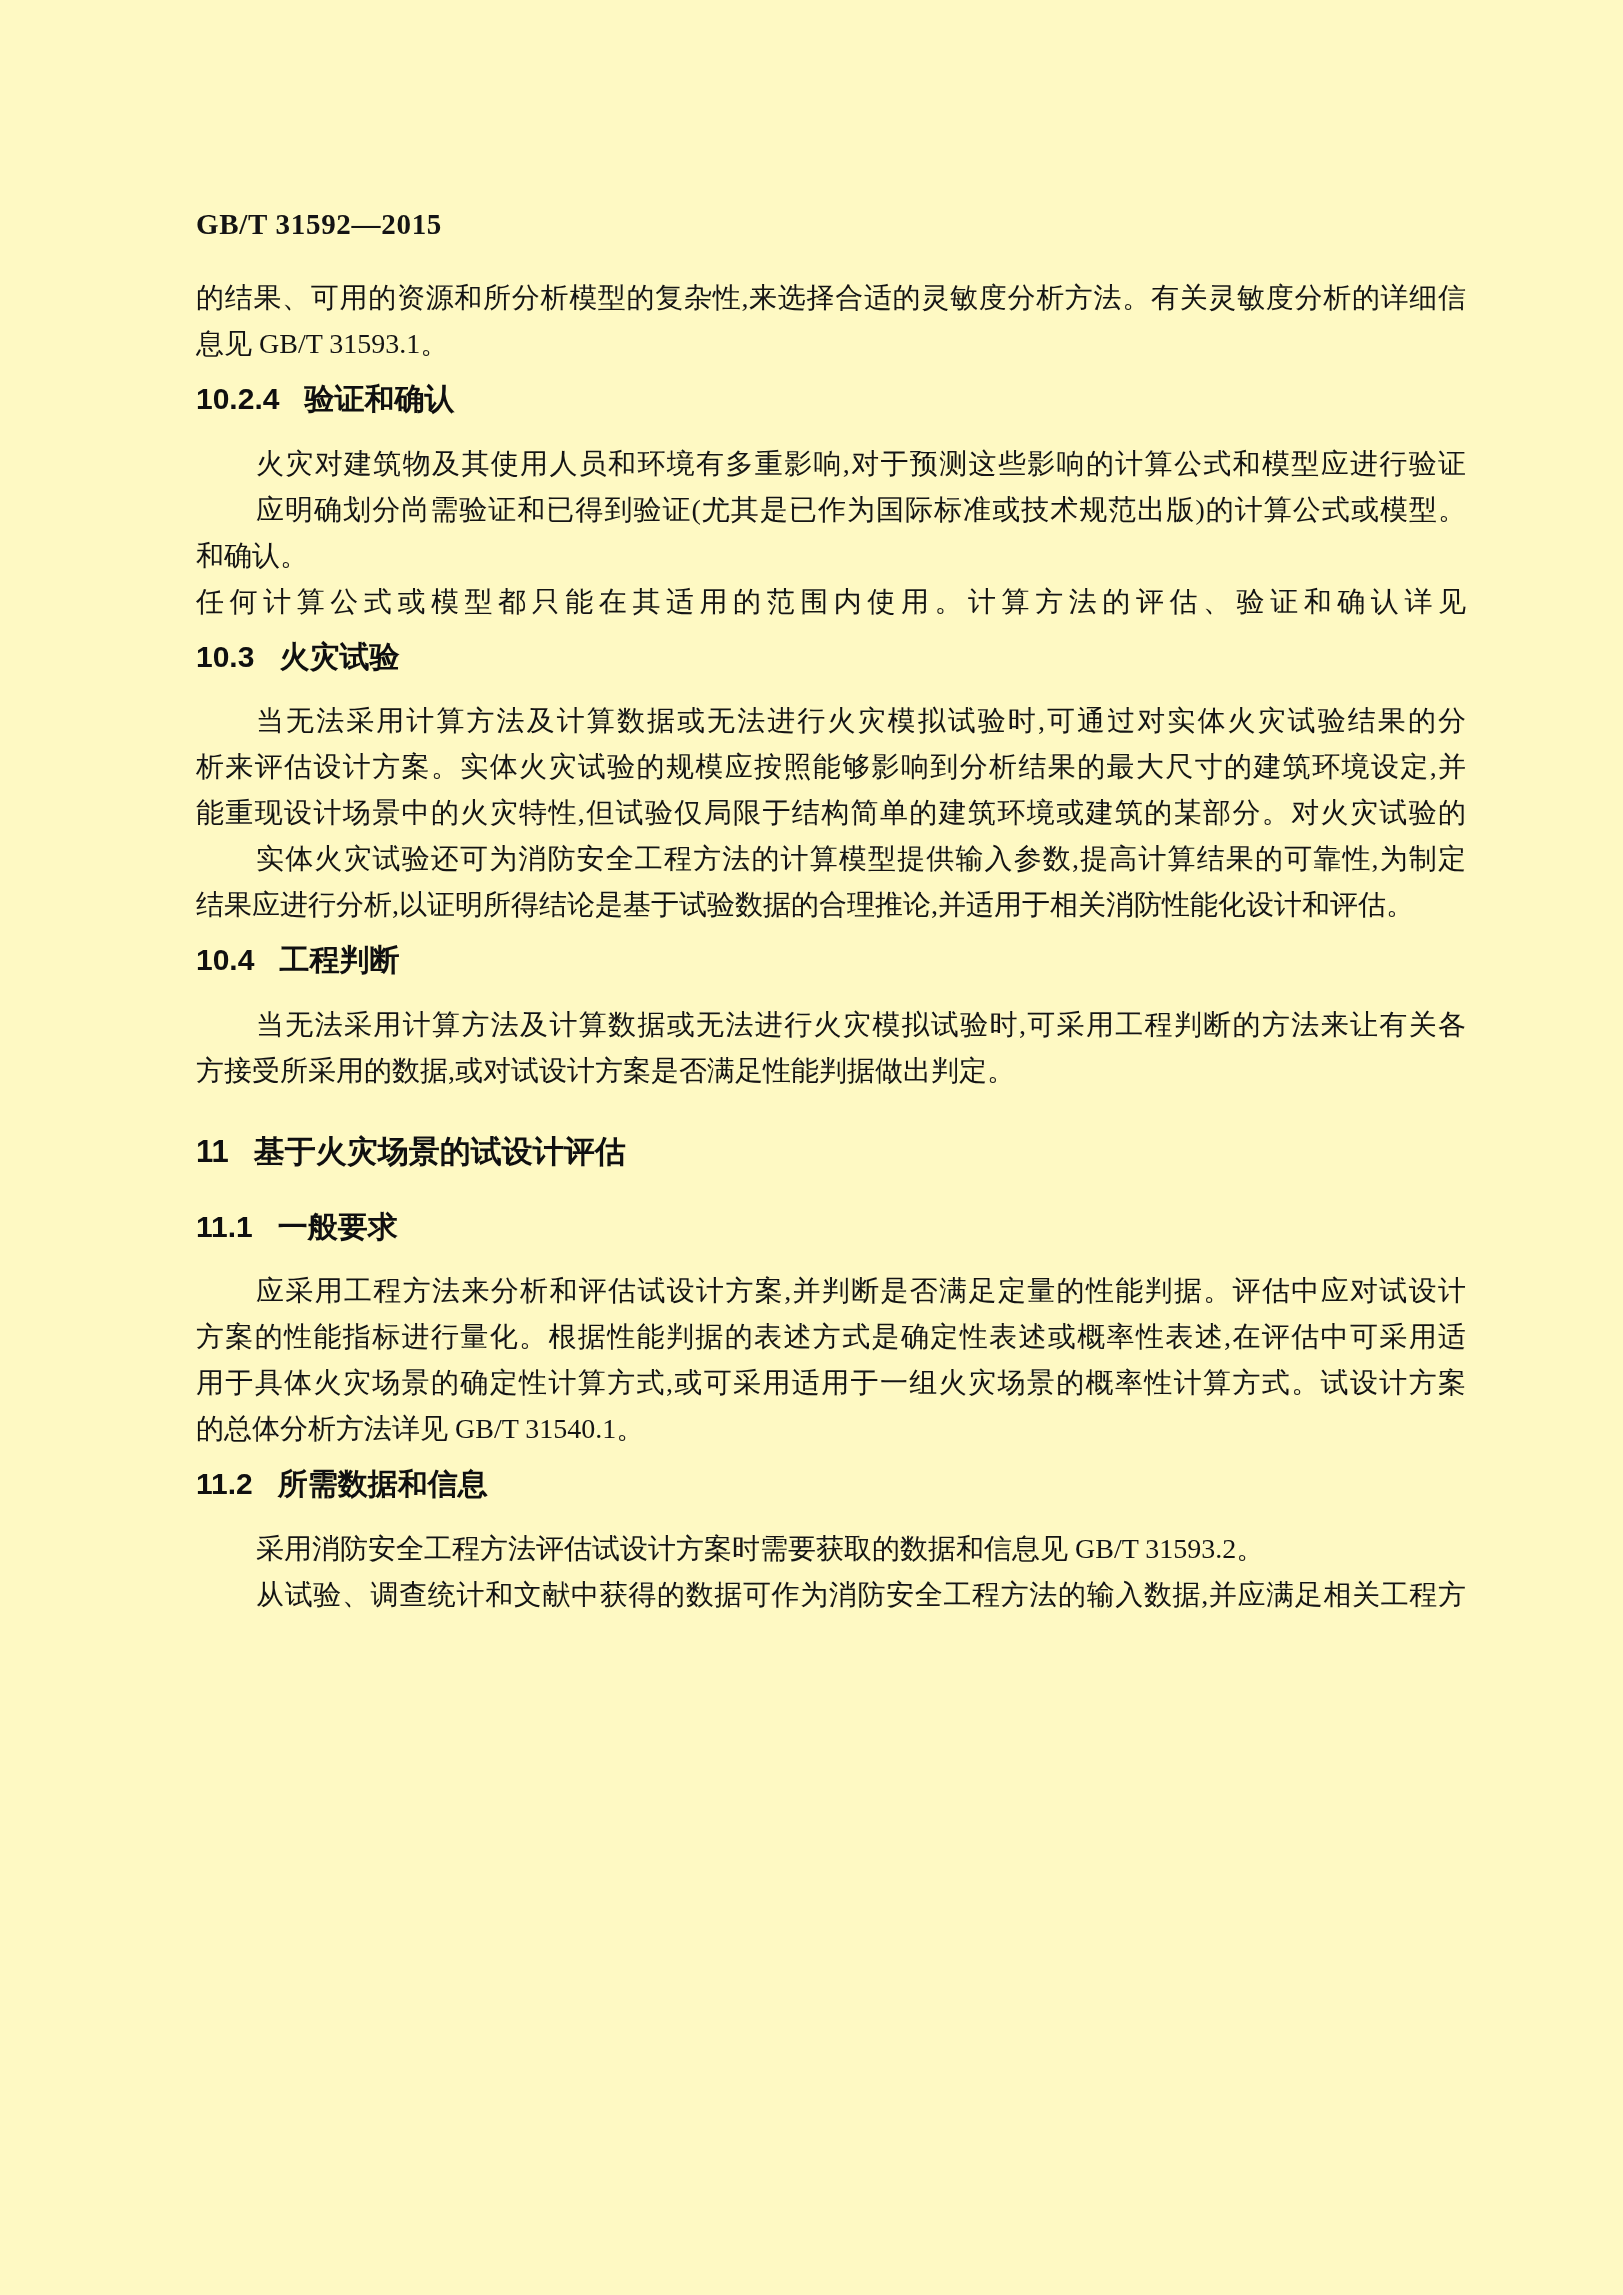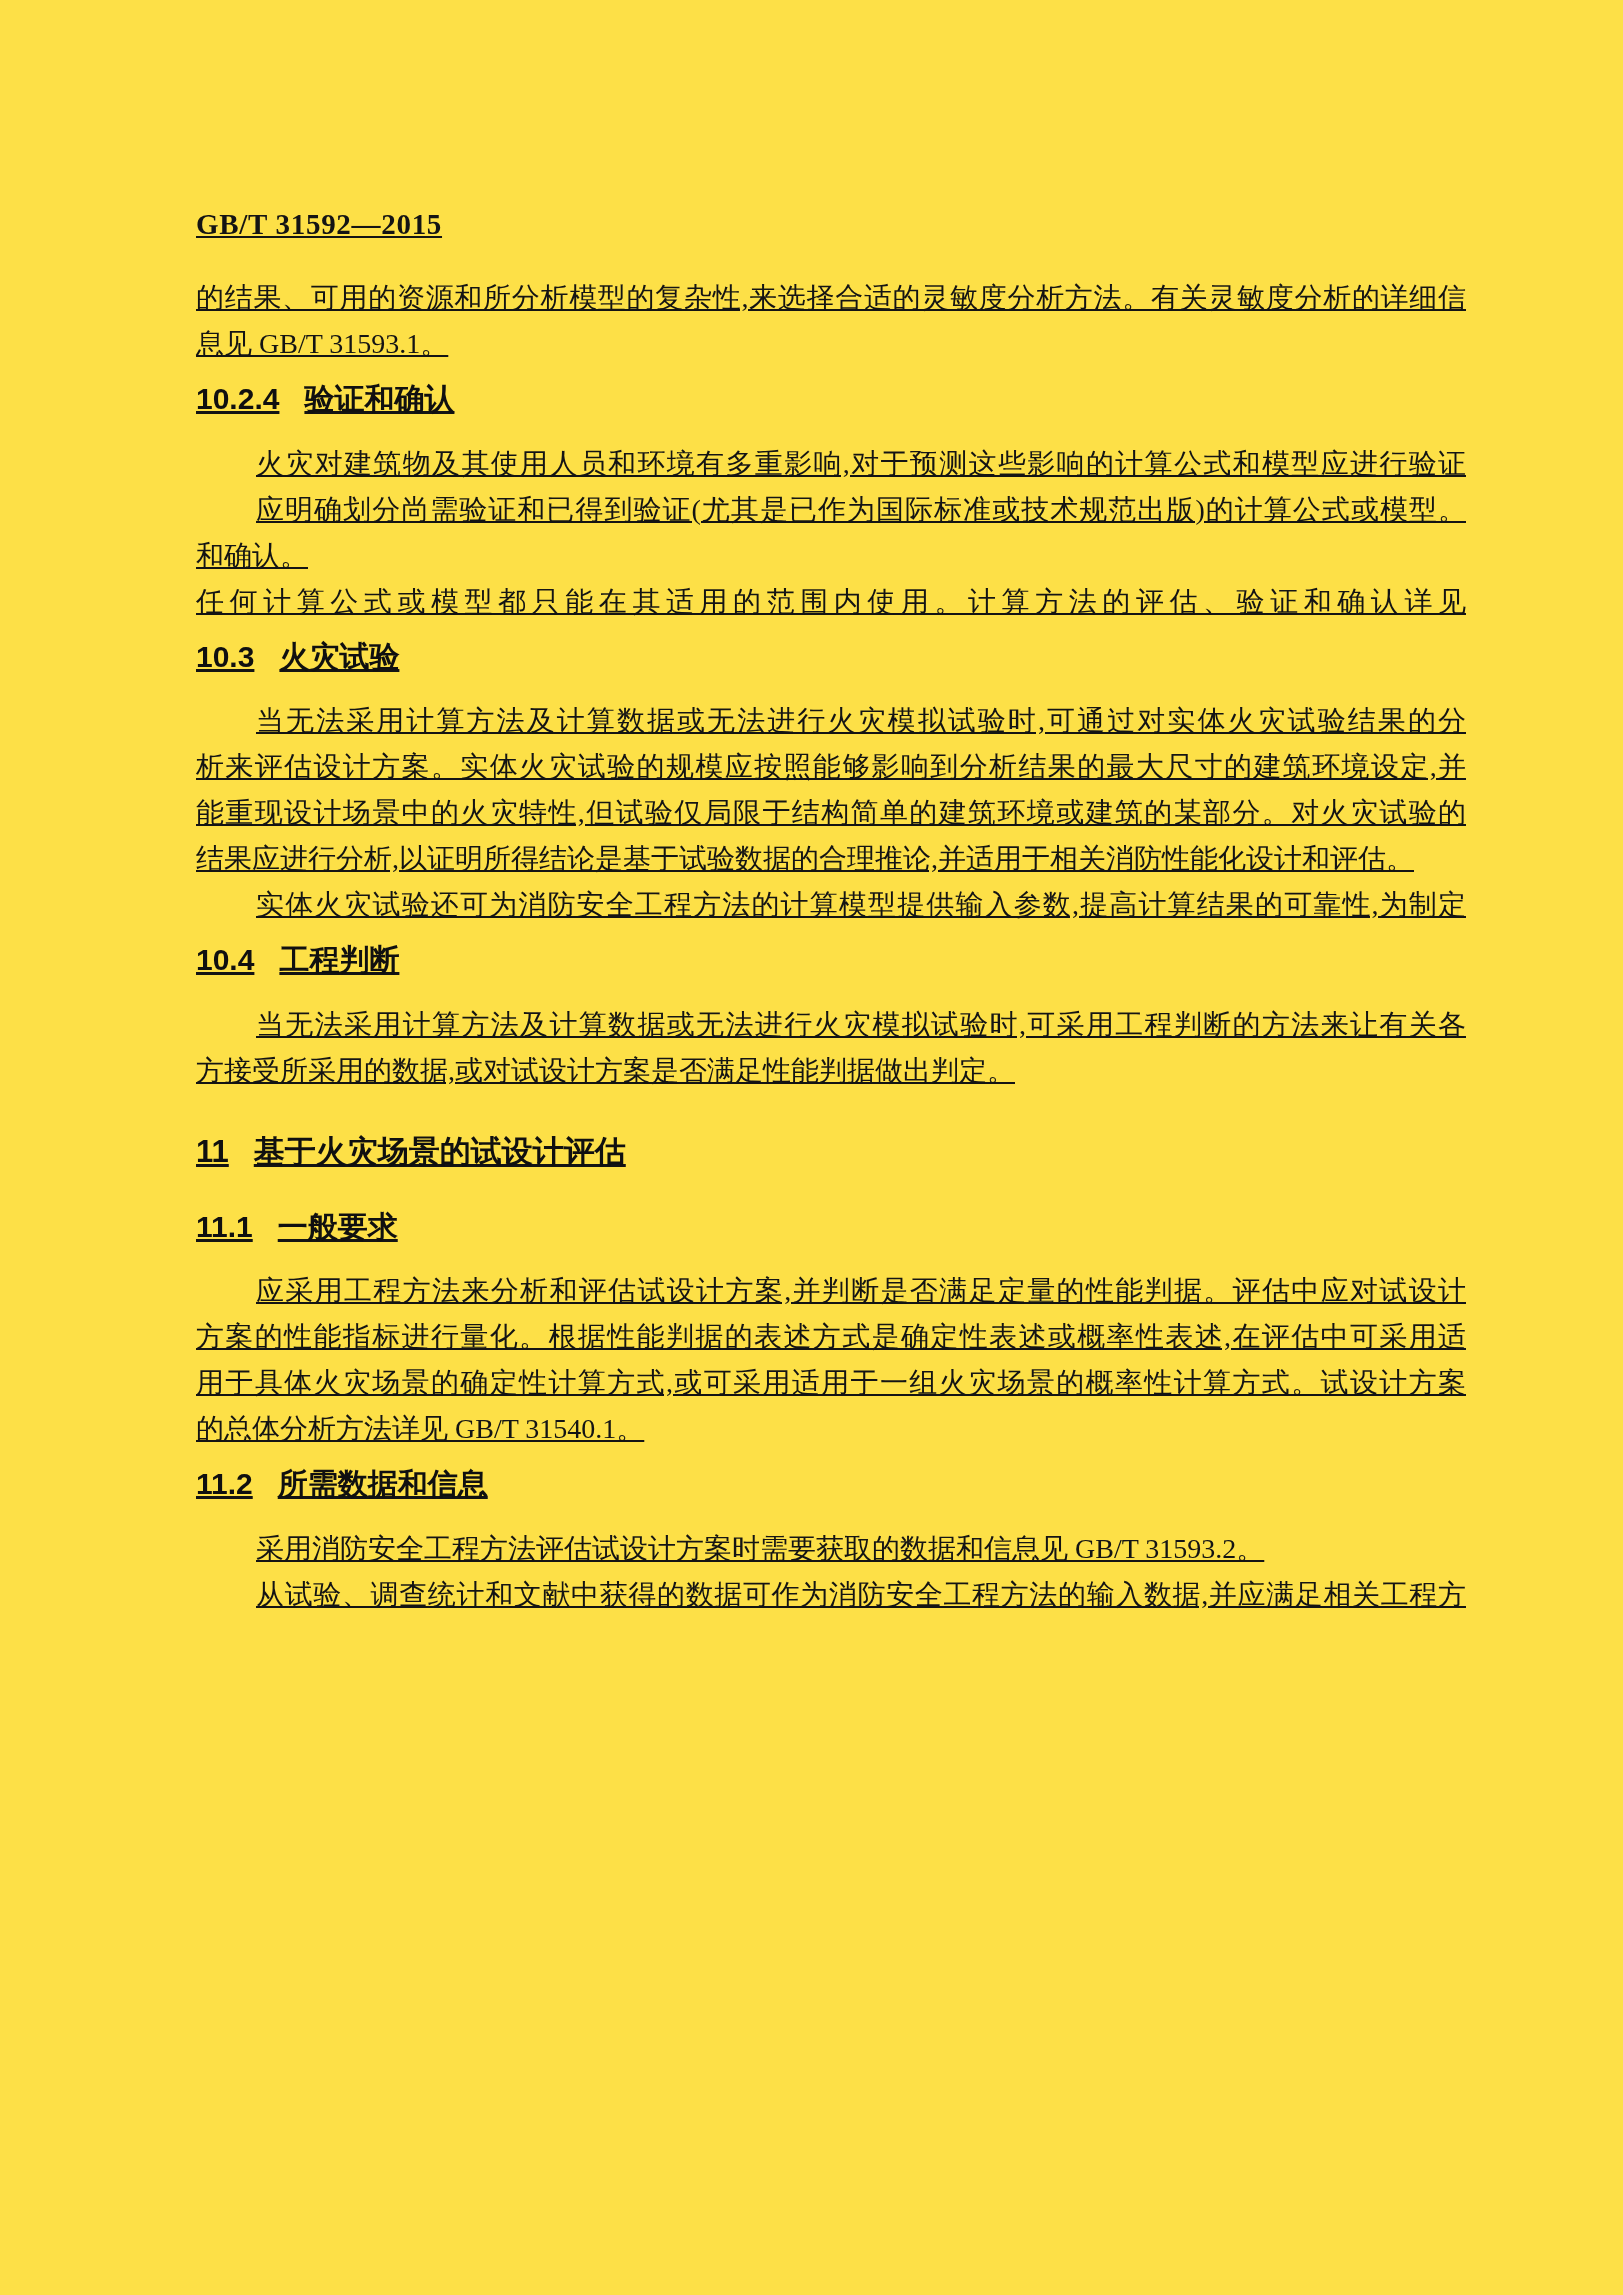--- a/index.html
+++ b/index.html
@@ -1,24 +1,23 @@
 <!DOCTYPE html>
 <html style="font-size:10.5px"><head>
 <meta charset="utf-8">
 <style>
   html,body{margin:0;padding:0;}
   body{background:#ffffff;}
   .page{
     position:relative;
     width:1623px;
     height:2295px;
-    background:#fde047;
+    background:#fef9c3;
     color:#141414;
     overflow:hidden;
-    text-decoration:underline;
   }
   .content{
     padding:206px 157px 0 196px;
     width:1270px;
   }
   .doc-header{
     font-family:"Liberation Serif", serif;
     font-weight:700;
     font-size:29px;
     line-height:36px;
@@ -68,23 +67,23 @@
     <div class="line ind jl">应明确划分尚需验证和已得到验证(尤其是已作为国际标准或技术规范出版)的计算公式或模型。</div>
 
     <div class="line">和确认。</div>
     <div class="line jl">任何计算公式或模型都只能在其适用的范围内使用。计算方法的评估、验证和确认详见</div>
 
     <div class="h2"><span class="hnum">10.3</span><span class="htitle">火灾试验</span></div>
 
     <div class="line ind jl">当无法采用计算方法及计算数据或无法进行火灾模拟试验时,可通过对实体火灾试验结果的分</div>
     <div class="line jl">析来评估设计方案。实体火灾试验的规模应按照能够影响到分析结果的最大尺寸的建筑环境设定,并</div>
     <div class="line jl">能重现设计场景中的火灾特性,但试验仅局限于结构简单的建筑环境或建筑的某部分。对火灾试验的</div>
+    <div class="line ind jl">实体火灾试验还可为消防安全工程方法的计算模型提供输入参数,提高计算结果的可靠性,为制定</div>
+
     <div class="line">结果应进行分析,以证明所得结论是基于试验数据的合理推论,并适用于相关消防性能化设计和评估。</div>
-
-    <div class="line ind jl">实体火灾试验还可为消防安全工程方法的计算模型提供输入参数,提高计算结果的可靠性,为制定</div>
 
     <div class="h2"><span class="hnum">10.4</span><span class="htitle">工程判断</span></div>
 
     <div class="line ind jl">当无法采用计算方法及计算数据或无法进行火灾模拟试验时,可采用工程判断的方法来让有关各</div>
     <div class="line">方接受所采用的数据,或对试设计方案是否满足性能判据做出判定。</div>
 
     <div class="h1"><span class="hnum">11</span><span class="htitle">基于火灾场景的试设计评估</span></div>
 
     <div class="h2"><span class="hnum">11.1</span><span class="htitle">一般要求</span></div>
 

